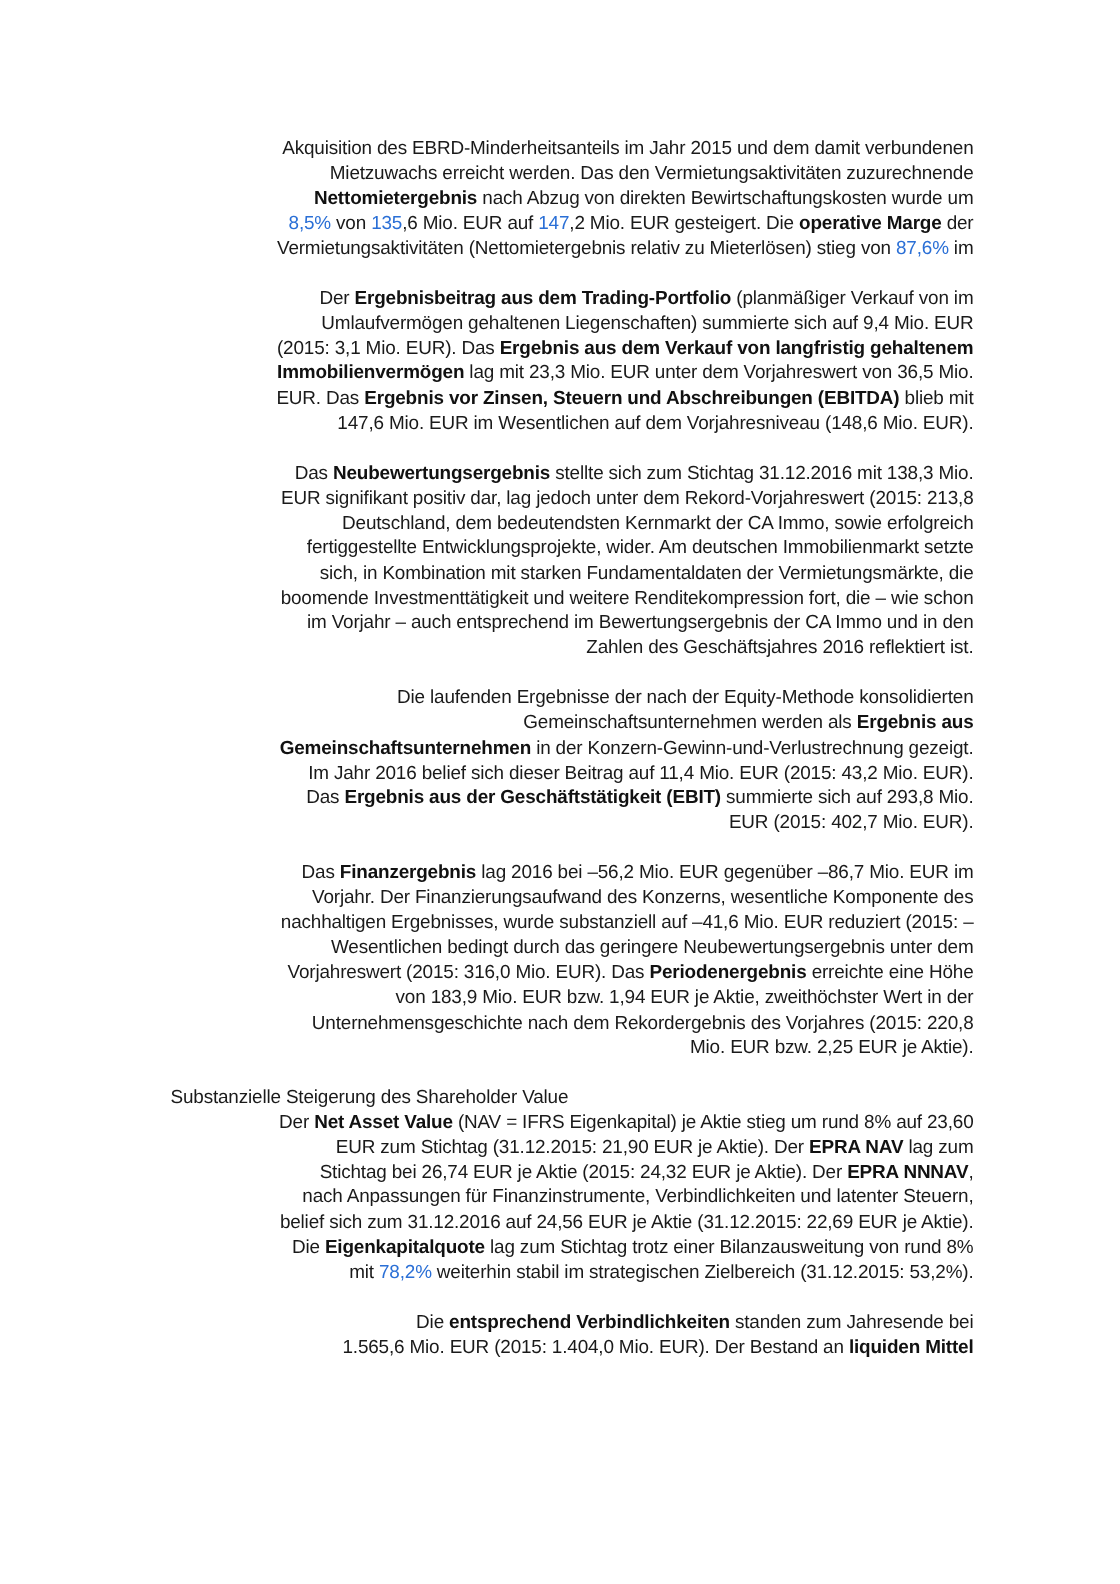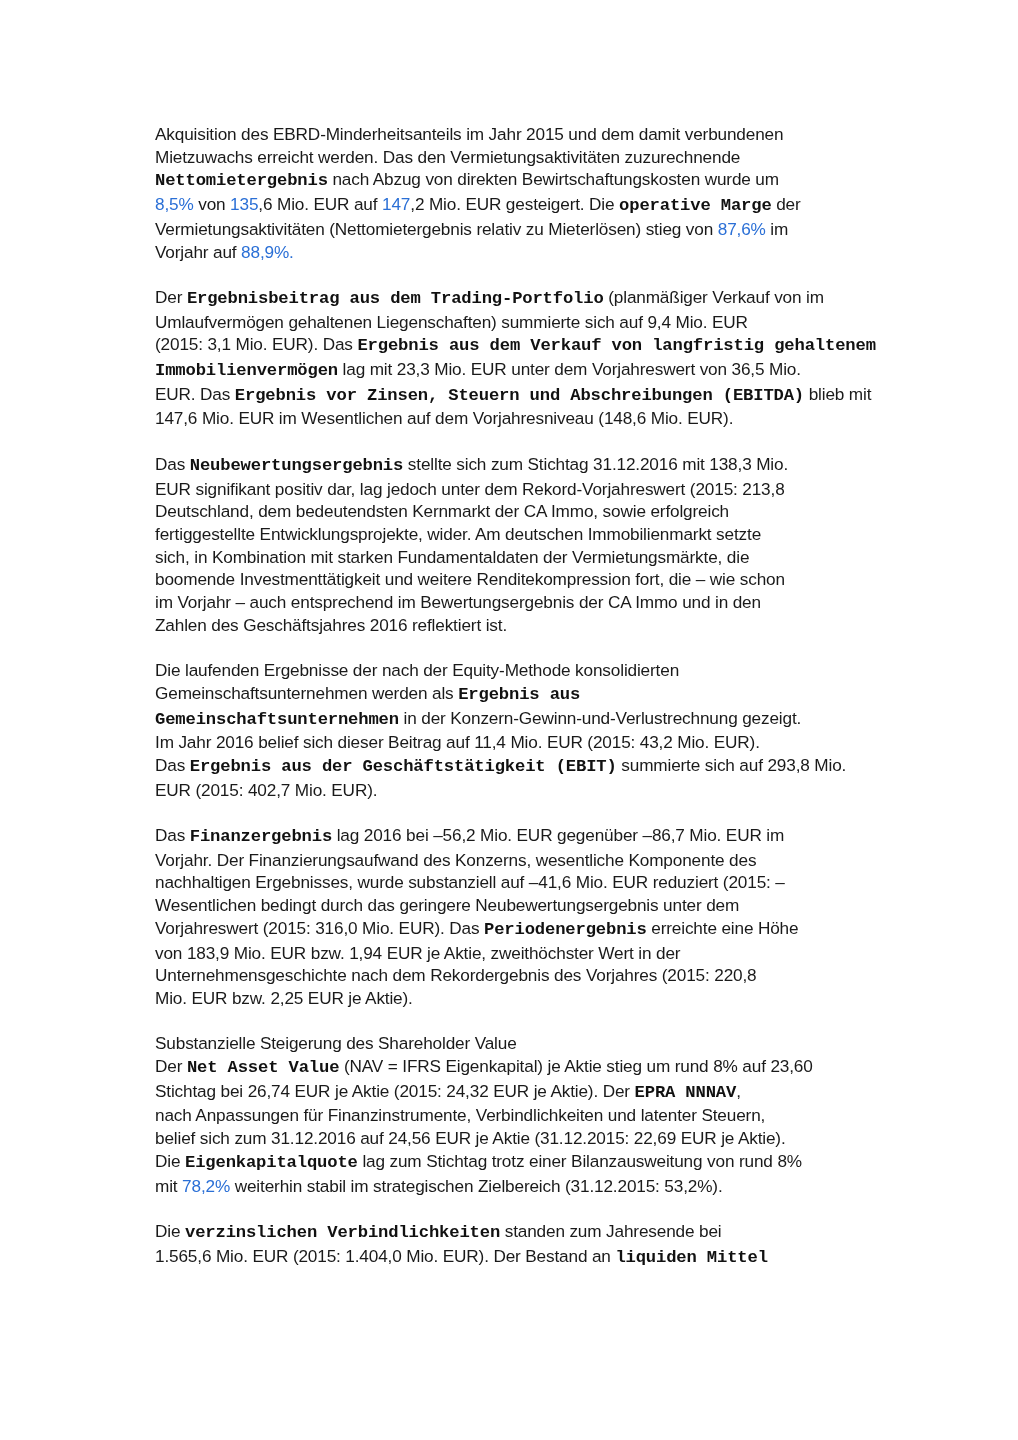--- a/index.html
+++ b/index.html
@@ -4,36 +4,35 @@
 <style>
   html, body { margin: 0; padding: 0; background: #ffffff; }
   body { width: 1018px; height: 1440px; position: relative; overflow: hidden; }
   .page {
     position: absolute; left: 155px; top: 123px; width: 730px;
     font-family: "Liberation Sans", sans-serif;
     font-size: 17.2px; line-height: 22.7px; color: #1a1a1a;
     letter-spacing: -0.15px;
   }
   .para { margin: 0 0 22.7px 0; }
-  .line { display: block; white-space: nowrap; }
-  b { font-weight: bold; color: #111; font-family: Liberation Mono, monospace; }
+  .line { display: block; white-space: nowrap; text-align: right; }
+  b { font-weight: bold; color: #111; }
   .hl { color: #2a6fd6; margin-top: 44px; }
   .heading { font-weight: normal; display: block; white-space: nowrap; }
 </style>
 </head>
 <body>
 
 <div class="page" id="page">
     <div class="para">
       <span class="line"><span>Akquisition des EBRD-Minderheitsanteils im Jahr 2015 und dem damit verbundenen</span></span>
       <span class="line"><span>Mietzuwachs erreicht werden. Das den Vermietungsaktivitäten zuzurechnende</span></span>
       <span class="line"><b>Nettomietergebnis</b><span> nach Abzug von direkten Bewirtschaftungskosten wurde um</span></span>
       <span class="line"><span class="hl">8,5%</span><span> von </span><span class="hl">135</span><span>,6 Mio. EUR auf </span><span class="hl">147</span><span>,2 Mio. EUR gesteigert. Die </span><b>operative Marge</b><span> der</span></span>
       <span class="line"><span>Vermietungsaktivitäten (Nettomietergebnis relativ zu Mieterlösen) stieg von </span><span class="hl">87,6%</span><span> im</span></span>
-      <span class="line"><span>Vorjahr auf </span><span class="hl">88,9%.</span></span>
     </div>
     <div class="para">
       <span class="line"><span>Der </span><b>Ergebnisbeitrag aus dem Trading-Portfolio</b><span> (planmäßiger Verkauf von im</span></span>
       <span class="line"><span>Umlaufvermögen gehaltenen Liegenschaften) summierte sich auf 9,4 Mio. EUR</span></span>
       <span class="line"><span>(2015: 3,1 Mio. EUR). Das </span><b>Ergebnis aus dem Verkauf von langfristig gehaltenem</b></span>
       <span class="line"><b>Immobilienvermögen</b><span> lag mit 23,3 Mio. EUR unter dem Vorjahreswert von 36,5 Mio.</span></span>
       <span class="line"><span>EUR. Das </span><b>Ergebnis vor Zinsen, Steuern und Abschreibungen (EBITDA)</b><span> blieb mit</span></span>
       <span class="line"><span>147,6 Mio. EUR im Wesentlichen auf dem Vorjahresniveau (148,6 Mio. EUR).</span></span>
     </div>
     <div class="para">
@@ -60,23 +59,24 @@
       <span class="line"><span>nachhaltigen Ergebnisses, wurde substanziell auf –41,6 Mio. EUR reduziert (2015: –</span></span>
       <span class="line"><span>Wesentlichen bedingt durch das geringere Neubewertungsergebnis unter dem</span></span>
       <span class="line"><span>Vorjahreswert (2015: 316,0 Mio. EUR). Das </span><b>Periodenergebnis</b><span> erreichte eine Höhe</span></span>
       <span class="line"><span>von 183,9 Mio. EUR bzw. 1,94 EUR je Aktie, zweithöchster Wert in der</span></span>
       <span class="line"><span>Unternehmensgeschichte nach dem Rekordergebnis des Vorjahres (2015: 220,8</span></span>
       <span class="line"><span>Mio. EUR bzw. 2,25 EUR je Aktie).</span></span>
     </div>
     <div class="para">
       <span class="heading">Substanzielle Steigerung des Shareholder Value</span>
       <span class="line"><span>Der </span><b>Net Asset Value</b><span> (NAV = IFRS Eigenkapital) je Aktie stieg um rund 8% auf 23,60</span></span>
+      <span class="line"><span>EUR zum Stichtag (31.12.2015: 21,90 EUR je Aktie). Der </span><b>EPRA NAV</b><span> lag zum</span></span>
       <span class="line"><span>Stichtag bei 26,74 EUR je Aktie (2015: 24,32 EUR je Aktie). Der </span><b>EPRA NNNAV</b><span>,</span></span>
       <span class="line"><span>nach Anpassungen für Finanzinstrumente, Verbindlichkeiten und latenter Steuern,</span></span>
       <span class="line"><span>belief sich zum 31.12.2016 auf 24,56 EUR je Aktie (31.12.2015: 22,69 EUR je Aktie).</span></span>
       <span class="line"><span>Die </span><b>Eigenkapitalquote</b><span> lag zum Stichtag trotz einer Bilanzausweitung von rund 8%</span></span>
       <span class="line"><span>mit </span><span class="hl">78,2%</span><span> weiterhin stabil im strategischen Zielbereich (31.12.2015: 53,2%).</span></span>
     </div>
     <div class="para">
-      <span class="line"><span>Die </span><b>verzinslichen Verbindlichkeiten</b><span> standen zum Jahresende bei</span></span>
+      <span class="line"><span>Die </span><b>entsprechend Verbindlichkeiten</b><span> standen zum Jahresende bei</span></span>
       <span class="line"><span>1.565,6 Mio. EUR (2015: 1.404,0 Mio. EUR). Der Bestand an </span><b>liquiden Mittel</b></span>
     </div>
   </div>
 
 </body></html>

